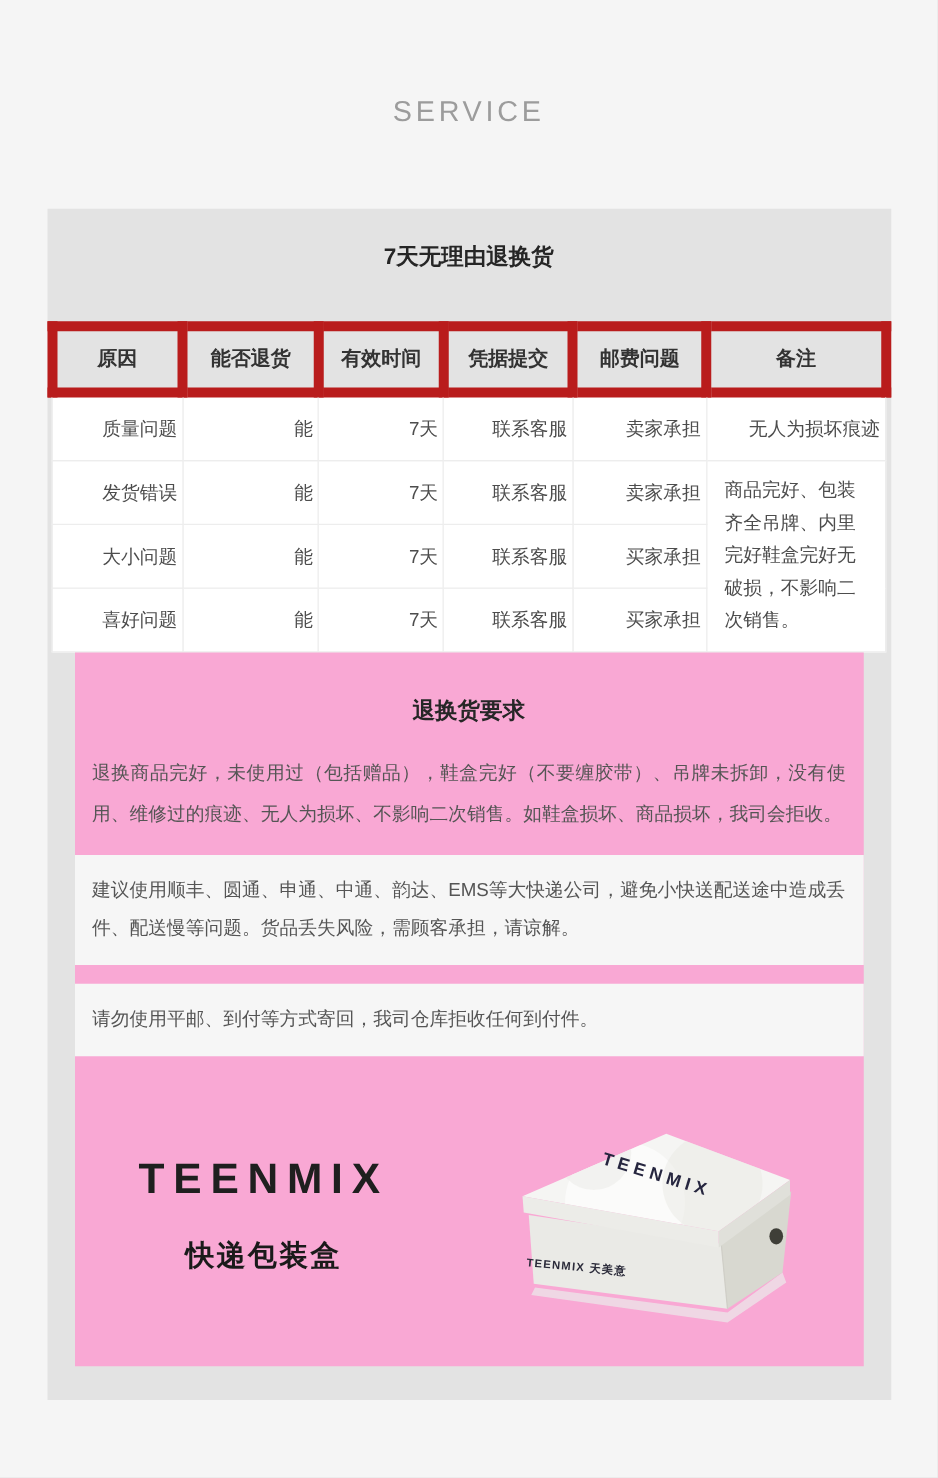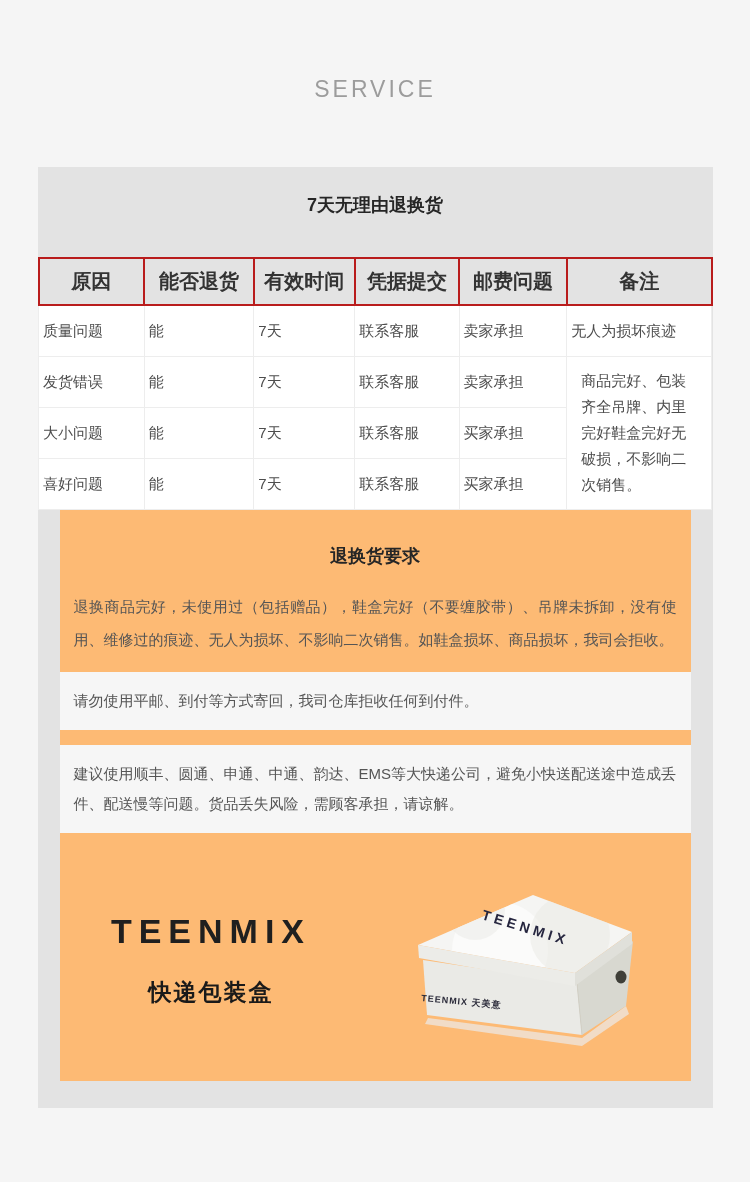--- a/index.html
+++ b/index.html
@@ -24,34 +24,34 @@
     padding-bottom:27px;
   }
   .table-banner{
     height:90px;line-height:76px;text-align:center;
     font-size:18px;font-weight:bold;color:#262626;
   }
   table.returns{
     width:100%;border-collapse:collapse;table-layout:fixed;
   }
   table.returns th{
-    background:#e3e3e3;border:2px solid #b91c1c;
-    height:45px;font-size:20px;font-weight:bold;color:#333333;
+    background:#e3e3e3;border:8px solid #b91c1c;
+    height:45px;font-size:16px;font-weight:bold;color:#333333;
     padding:0 2px;
   }
   table.returns td{
     background:#ffffff;border:1px solid #ededed;
-    height:50px;font-size:15px;color:#4d4d4d;text-align:left;
+    height:50px;font-size:15px;color:#4d4d4d;text-align:right;
     padding:0 4px;
   }
   table.returns td.merged-note{
     text-align:left;padding:10px 14px;line-height:26px;vertical-align:middle;
   }
   .inner-panel{
-    margin:0 22px;background:#fdba74;
+    margin:0 22px;background:#f9a8d4;
   }
   .req-heading{
     padding-top:34px;text-align:center;
     font-size:18px;font-weight:bold;color:#262626;
   }
   .para-plain{
     margin:22px 14px 16px;font-size:15px;line-height:33px;color:#555555;
     text-align:justify;
   }
   .para-stripe{
@@ -131,22 +131,22 @@
         <td>7天</td>
         <td>联系客服</td>
         <td>买家承担</td>
       </tr>
     </tbody>
   </table>
 
   <div class="inner-panel">
     <div class="req-heading">退换货要求</div>
     <p class="para-plain">退换商品完好，未使用过（包括赠品），鞋盒完好（不要缠胶带）、吊牌未拆卸，没有使用、维修过的痕迹、无人为损坏、不影响二次销售。如鞋盒损坏、商品损坏，我司会拒收。</p>
+    <p class="para-stripe">建议使用顺丰、圆通、申通、中通、韵达、EMS等大快递公司，避免小快送配送途中造成丢件、配送慢等问题。货品丢失风险，需顾客承担，请谅解。</p>
     <p class="para-stripe">请勿使用平邮、到付等方式寄回，我司仓库拒收任何到付件。</p>
-    <p class="para-stripe">建议使用顺丰、圆通、申通、中通、韵达、EMS等大快递公司，避免小快送配送途中造成丢件、配送慢等问题。货品丢失风险，需顾客承担，请谅解。</p>
 
     <div class="teenmix-row">
       <div class="logo-block">
         <div class="brand-logo">TEENMIX</div>
         <div class="pkg-label">快递包装盒</div>
       </div>
 
       <svg class="box-figure" viewBox="0 0 300 190" xmlns="http://www.w3.org/2000/svg">
         <defs>
           <clipPath id="lidClip">

